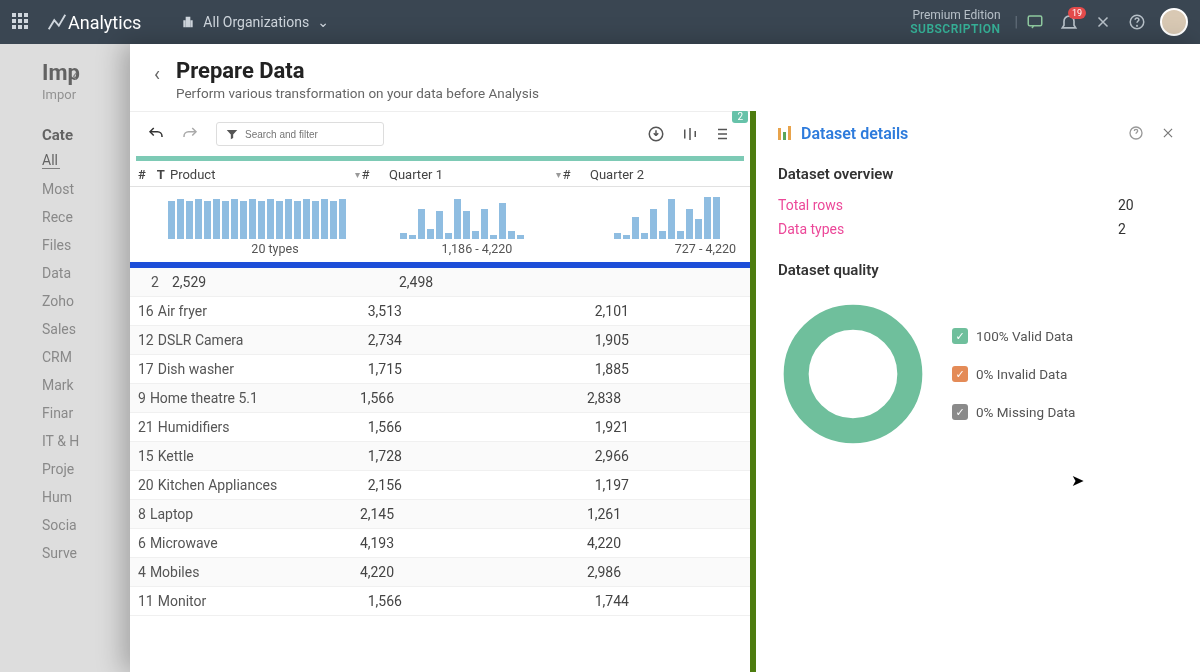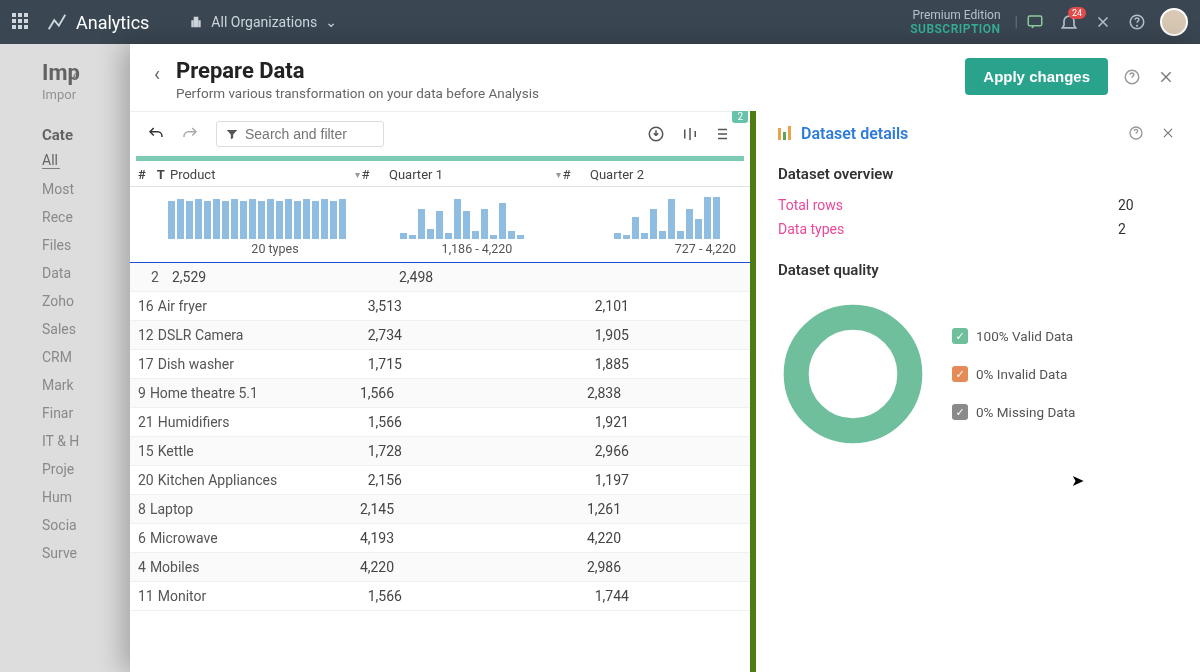--- a/index.html
+++ b/index.html
@@ -2,21 +2,21 @@
 <html><head>
 <meta charset="utf-8">
 <style>
 * { margin:0; padding:0; box-sizing:border-box; }
 body { font-family: -apple-system, "Segoe UI", Roboto, sans-serif; width:1200px; height:672px; overflow:hidden; background:#3a4652; color:#333; font-size:14px; position:relative; }
 
 
 .topbar { height:44px; background:#3a4652; display:flex; align-items:center; padding:0 12px; color:#cfd6dd; }
 .topbar .apps { width:18px; height:18px; display:grid; grid-template-columns:repeat(3,4px); grid-template-rows:repeat(3,4px); gap:2px; margin-right:16px; cursor:pointer; }
 .topbar .apps span { background:#cfd6dd; }
-.brand { display:flex; align-items:center; gap:8px; font-size:18px; color:#fff; }
+.brand { display:flex; align-items:center; font-size:18px; color:#fff; }
 .brand svg { width:22px; height:22px; }
 .org { margin-left:40px; display:flex; align-items:center; gap:8px; font-size:14px; color:#cfd6dd; cursor:pointer; }
 .topbar .spacer { flex:1; }
 .premium { text-align:right; font-size:12px; color:#b7c0c8; line-height:1.2; margin-right:14px; }
 .premium .sub { color:#36b298; font-weight:600; letter-spacing:0.5px; }
 .tb-icon { width:22px; height:22px; margin:0 6px; color:#b7c0c8; cursor:pointer; display:flex; align-items:center; justify-content:center; position:relative; }
 .tb-icon .badge { position:absolute; top:-4px; right:-6px; background:#e34b4b; color:#fff; font-size:9px; border-radius:8px; padding:1px 4px; }
 .avatar { width:28px; height:28px; border-radius:50%; background:#d9c9b4; border:2px solid #fff; margin-left:6px; }
 
 
@@ -40,21 +40,21 @@
 .btn-apply { background:#2aa38d; color:#fff; border:none; border-radius:4px; padding:10px 18px; font-size:15px; font-weight:600; cursor:pointer; }
 .icon-btn { width:20px; height:20px; color:#888; cursor:pointer; display:flex; align-items:center; justify-content:center; }
 
 .sheet-body { flex:1; display:flex; overflow:hidden; }
 
 
 .grid { flex:1; display:flex; flex-direction:column; border-top:1px solid #eee; min-width:0; }
 .toolbar { display:flex; align-items:center; gap:6px; padding:8px 12px; }
 .tool { width:28px; height:28px; display:flex; align-items:center; justify-content:center; color:#555; cursor:pointer; border-radius:3px; }
 .searchbox { display:flex; align-items:center; border:1px solid #ddd; border-radius:3px; padding:4px 8px; gap:6px; color:#888; margin-left:6px; }
-.searchbox input { border:none; outline:none; font-size:14px; width:130px; color:#555; }
+.searchbox input { border:none; outline:none; font-size:10px; width:130px; color:#555; }
 .toolbar .gap { flex:1; }
 .info-pill { position:relative; }
 .info-pill .count { position:absolute; top:-10px; right:-10px; background:#66c2a9; color:#fff; font-size:10px; border-radius:3px; padding:1px 5px; }
 .green-bar { height:5px; background:#7dcab5; margin:0 6px; }
 
 
 .cols { display:flex; border-bottom:1px solid #e1e1e1; padding:6px 8px 4px; align-items:center; color:#444; font-size:13px; }
 .col { display:flex; align-items:center; gap:4px; }
 .col .chev { color:#999; font-size:10px; }
 .col-idx { width:34px; text-align:center; font-weight:600; }
@@ -64,21 +64,21 @@
 .col-q2 { flex:0 0 170px; padding-left:18px;}
 
 
 .histos { display:flex; padding:6px 8px 2px; }
 .histos .sp-idx { width:34px; }
 .histo { display:flex; align-items:flex-end; gap:2px; height:46px; }
 .histo span { display:block; background:#8fbde1; width:7px; }
 .h-prod { flex:0 0 214px; }
 .h-q1 { flex:0 0 190px; padding-left:18px;}
 .h-q2 { flex:0 0 170px; padding-left:42px;}
-.histo-caps { display:flex; padding:0 8px 6px; color:#555; font-size:12.5px; border-bottom:1px solid #1d4ed8; }
+.histo-caps { display:flex; padding:0 8px 6px; color:#555; font-size:12.5px; border-bottom:6px solid #1d4ed8; }
 .histo-caps .sp-idx { width:34px;}
 .cap-prod { flex:0 0 214px; text-align:center; }
 .cap-q1 { flex:0 0 190px; text-align:center; }
 .cap-q2 { flex:0 0 170px; text-align:right; padding-right:6px;}
 
 
 .rows { overflow:auto; flex:1; }
 .row { display:flex; align-items:center; padding:6px 8px; border-bottom:1px solid #f0f0f0; font-size:14px; color:#444; }
 .row:nth-child(odd){ background:#fafafa; }
 .row .c-idx { width:34px; text-align:center; color:#555; }
@@ -152,21 +152,21 @@
   <div class="tb-icon">
       <svg width="18" height="18" viewBox="0 0 24 24" fill="none" stroke="#8fc99f" stroke-width="2">
         <rect x="3" y="4" width="18" height="13" rx="2"></rect>
         <path d="M8 20l2-3"></path>
       </svg>
     </div>
   <div class="tb-icon">
     <svg width="20" height="20" viewBox="0 0 24 24" fill="none" stroke="#b7c0c8" stroke-width="2">
         <path d="M18 16v-5a6 6 0 10-12 0v5l-2 3h16z"></path>
       </svg>
-    <span class="badge">24</span>
+    <span class="badge">19</span>
   </div>
   <div class="tb-icon">
       <svg width="18" height="18" viewBox="0 0 24 24" fill="none" stroke="#b7c0c8" stroke-width="2">
         <path d="M6 18L18 6M6 6l12 12"></path>
       </svg>
     </div>
   <div class="tb-icon">
       <svg width="18" height="18" viewBox="0 0 24 24" fill="none" stroke="#b7c0c8" stroke-width="2">
         <circle cx="12" cy="12" r="9"></circle>
         <path d="M9.5 9a2.5 2.5 0 115 0c0 1.5-2.5 2-2.5 4"></path>
@@ -203,34 +203,20 @@
 </div>
 <div class="bg-overlay"></div>
 
 <div class="sheet">
   <div class="sheet-head">
     <div class="back">‹</div>
     <div class="sheet-title">
       <h1>Prepare Data</h1>
       <p>Perform various transformation on your data before Analysis</p>
     </div>
-    <div class="right">
-      <button class="btn-apply">Apply changes</button>
-      <div class="icon-btn">
-          <svg width="18" height="18" viewBox="0 0 24 24" fill="none" stroke="#999" stroke-width="2">
-            <circle cx="12" cy="12" r="9"></circle>
-            <path d="M9.5 9a2.5 2.5 0 115 0c0 1.5-2.5 2-2.5 4"></path>
-          </svg>
-        </div>
-      <div class="icon-btn">
-          <svg width="16" height="16" viewBox="0 0 24 24" stroke="#777" stroke-width="2">
-            <path d="M5 5l14 14M19 5L5 19"></path>
-          </svg>
-        </div>
-    </div>
   </div>
 
   <div class="sheet-body">
 
     <div class="grid">
       <div class="toolbar">
         <div class="tool">
             <svg width="18" height="18" viewBox="0 0 24 24" fill="none" stroke="#333" stroke-width="2">
               <path d="M9 14l-5-5 5-5"></path>
               <path d="M4 9h10a6 6 0 016 6v1"></path>

